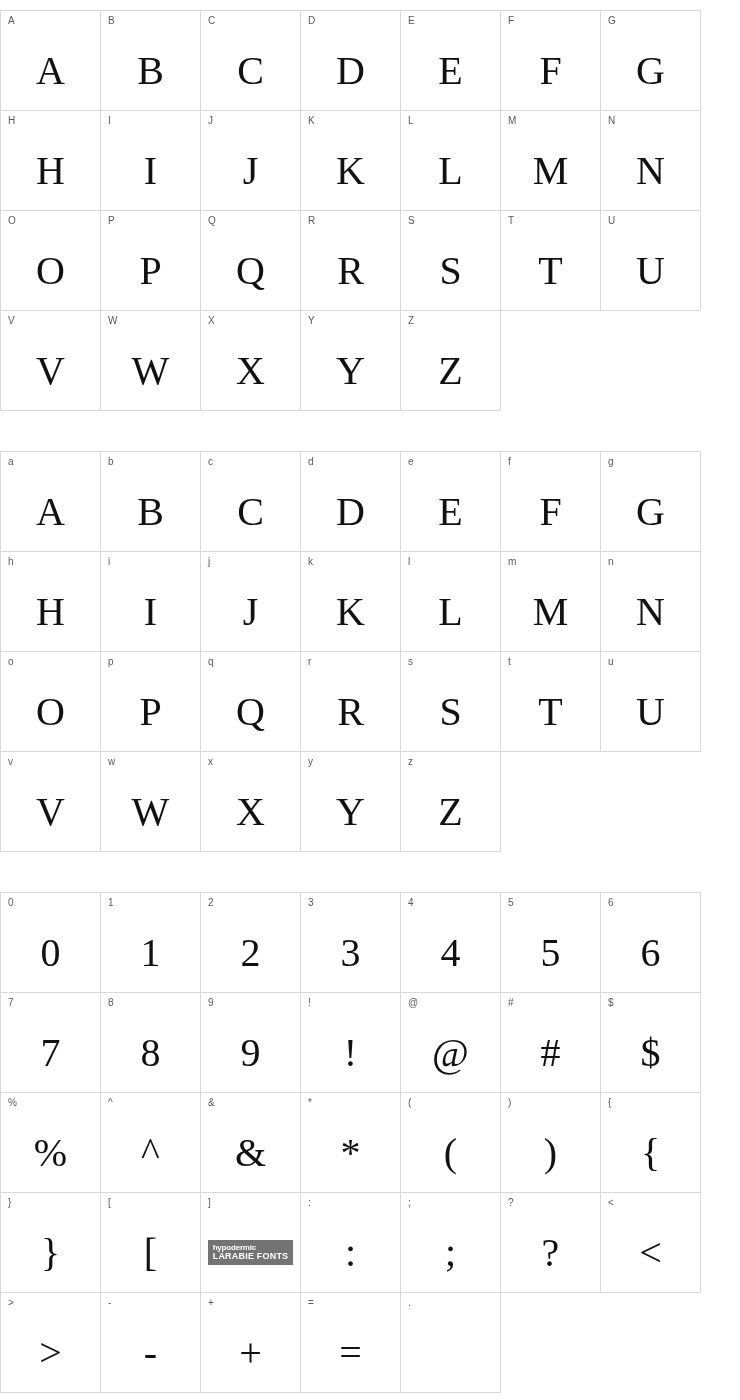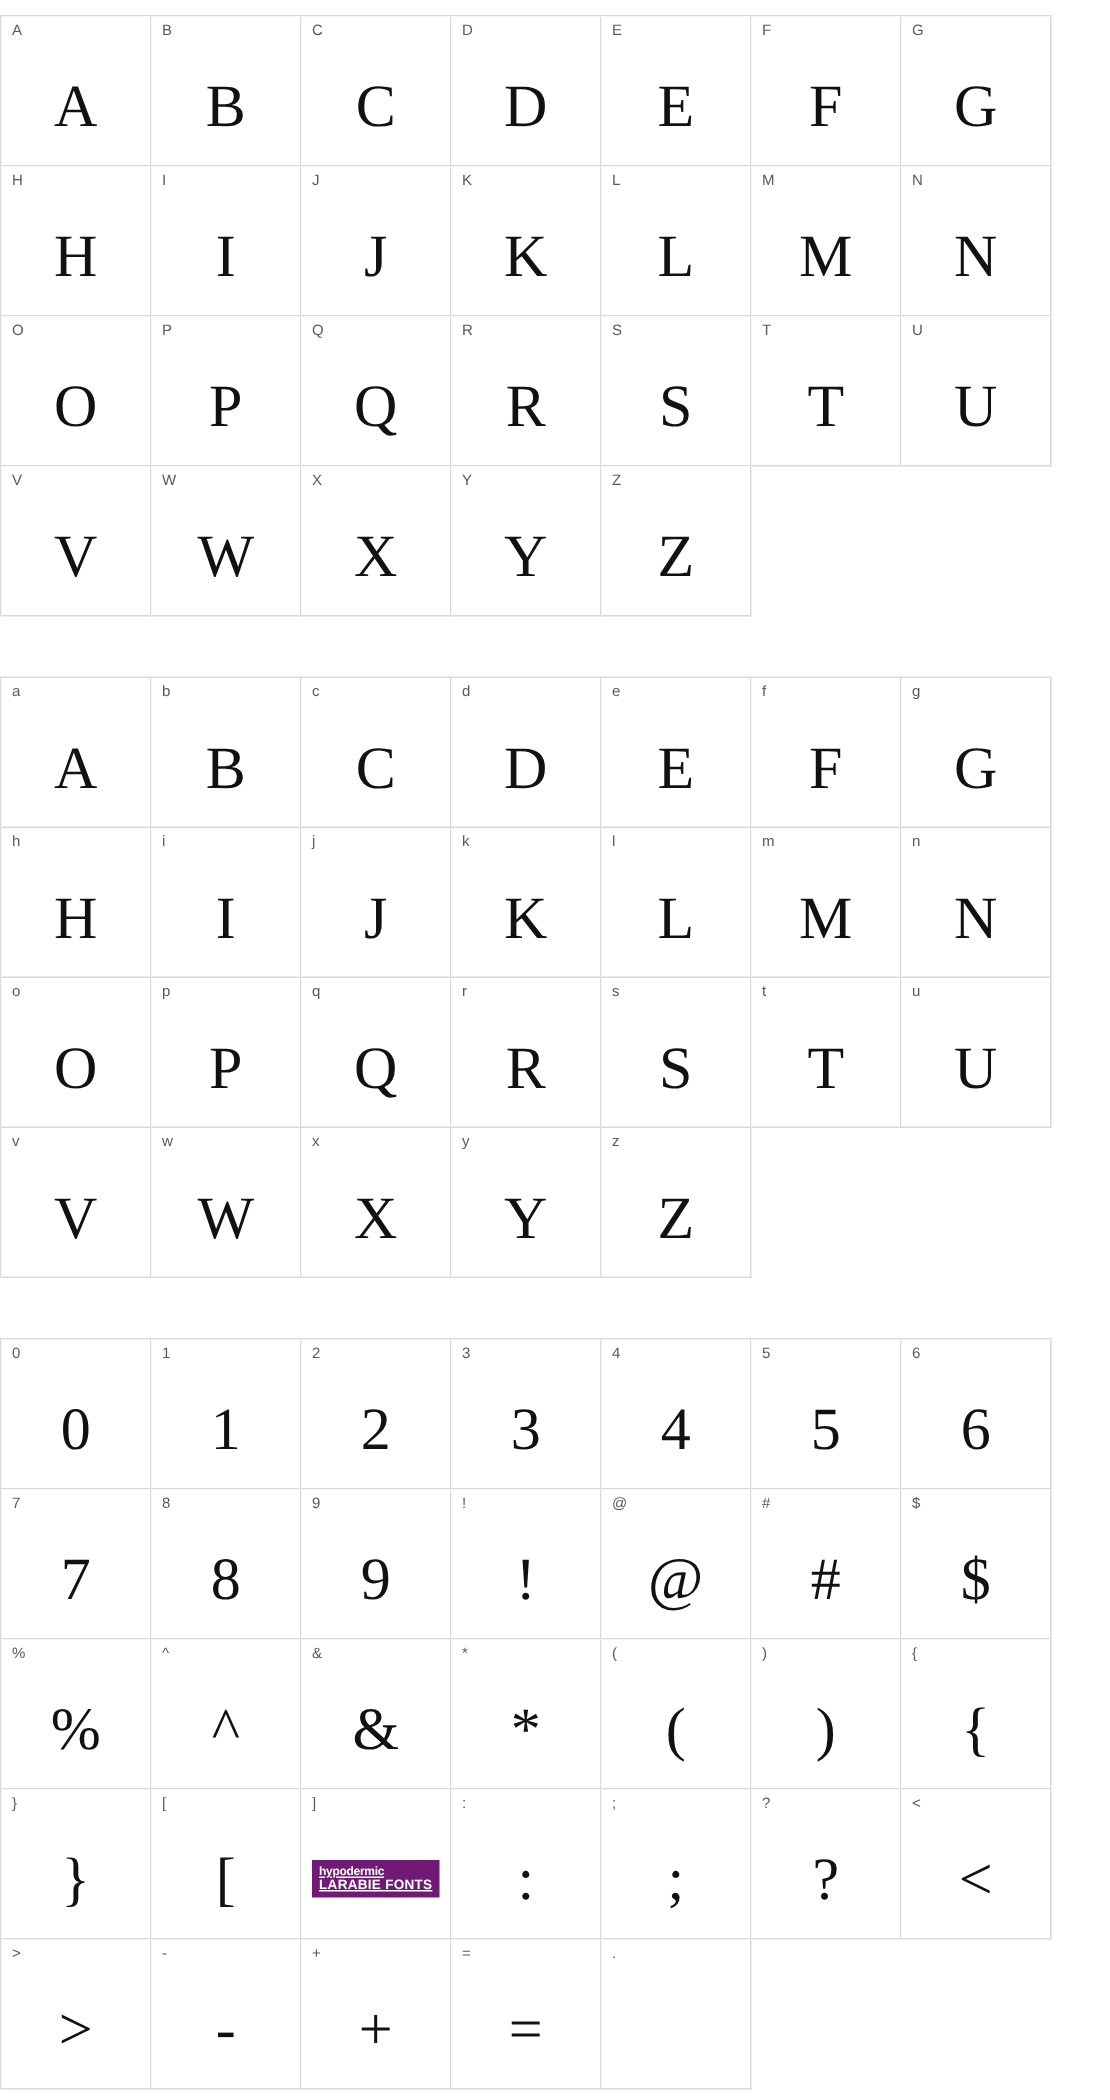--- a/index.html
+++ b/index.html
@@ -57,27 +57,26 @@
     color: #111111;
     font-family: "Liberation Serif", serif;
     font-weight: 300;
   }
   .spacer {
     height: 40px;
     width: 701px;
   }
   .banner {
     display: inline-block;
-    background: #701a75;
+    background: #737373;
     color: #ffffff;
     padding: 3px 5px 4px 5px;
     line-height: 9px;
     text-align: left;
     font-family: "Liberation Sans", sans-serif;
-    text-decoration: underline;
   }
   .banner .l1 {
     display: block;
     font-size: 8px;
     letter-spacing: -0.2px;
     font-weight: bold;
   }
   .banner .l2 {
     display: block;
     font-size: 9px;

